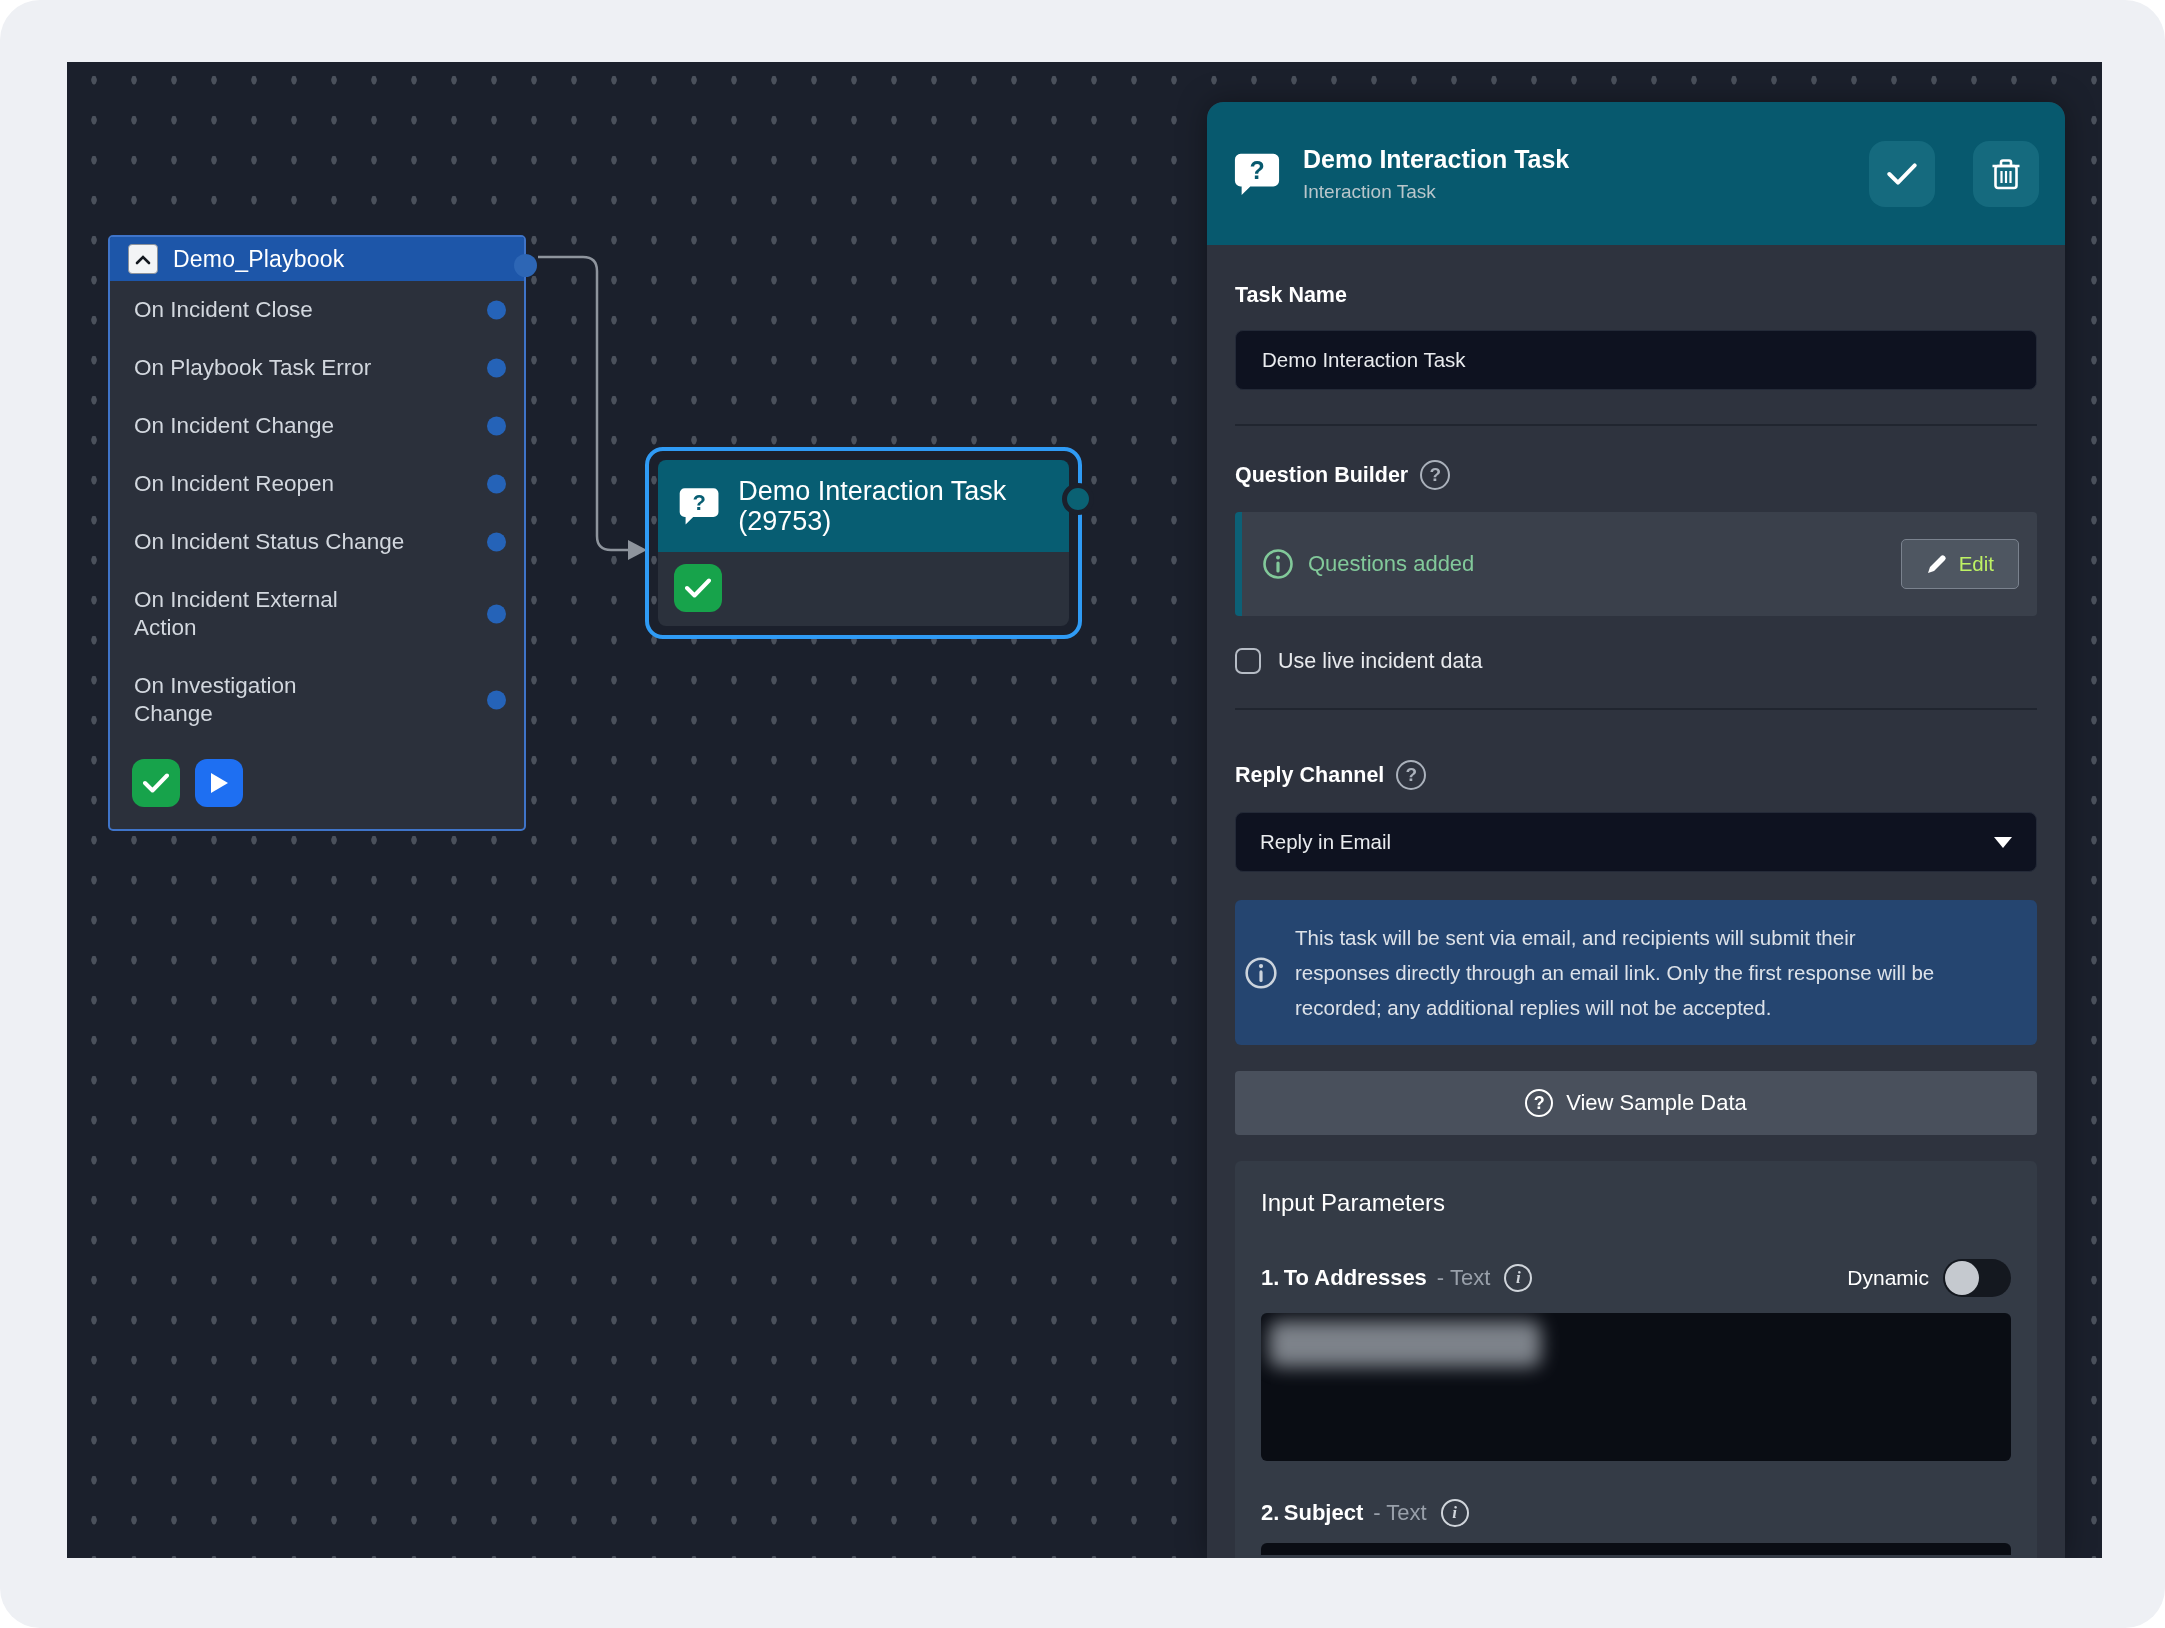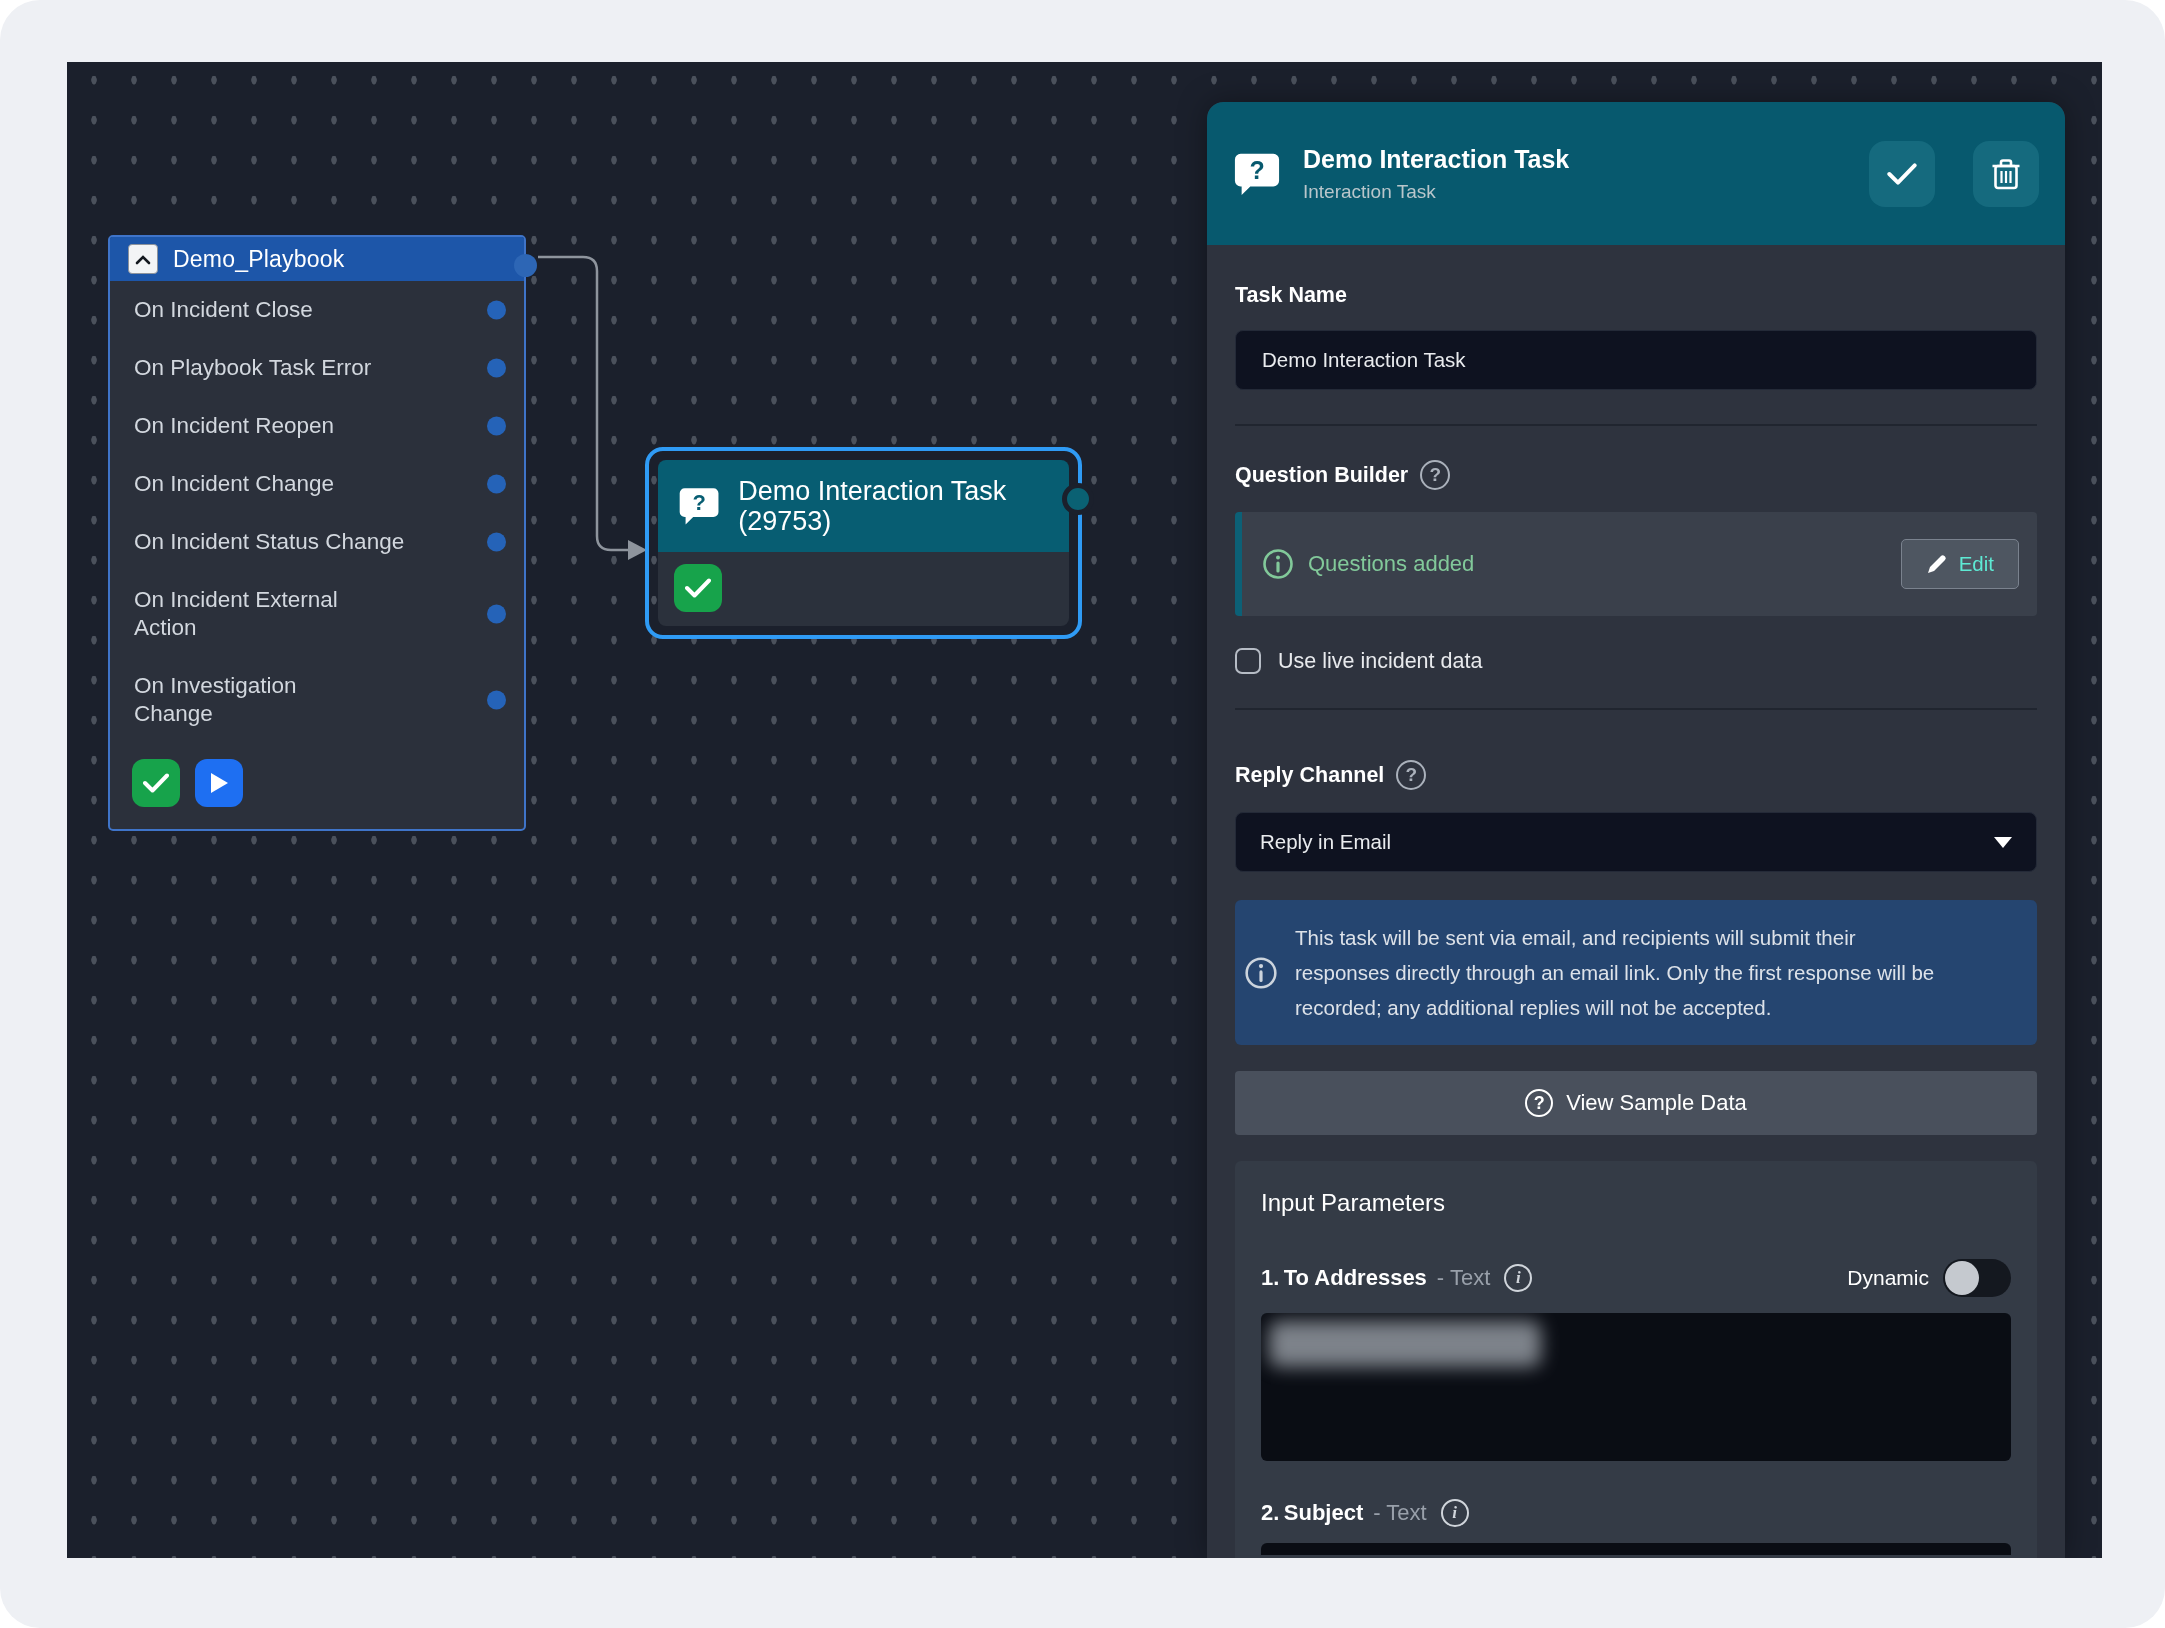--- a/index.html
+++ b/index.html
@@ -50,21 +50,21 @@
   .mt38{margin-top:38px}.mt34{margin-top:34px}.mt50{margin-top:50px}
   .input-box{margin-top:22px;height:60px;background:#0e1220;border:1px solid #242a38;border-radius:8px;
     display:flex;align-items:center;padding:0 24px;box-sizing:border-box;}
   .input-box input{background:transparent;border:none;outline:none;color:#e9ebee;font-size:20.5px;width:100%;
     font-family:"Liberation Sans",sans-serif;}
   .divider{border-bottom:2px solid #20252f;margin-top:34px;}
   .qb-card{margin-top:22px;background:#3a404b;border-left:7px solid #0c6076;border-radius:4px;
     height:104px;display:flex;align-items:center;padding:0 18px 0 20px;box-sizing:border-box;}
   .qb-status{color:#82c99a;font-size:22px;margin-left:14px;flex:1 1 auto;}
   .edit-btn{display:flex;align-items:center;gap:11px;background:#4e5661;border:1px solid #7a828e;border-radius:5px;
-    padding:12px 24px;color:#5eead4;font-size:20.5px;}
+    padding:12px 24px;color:#bef264;font-size:20.5px;}
   .check-row{margin-top:32px;display:flex;align-items:center;gap:17px;}
   .checkbox{width:26px;height:26px;border:2.5px solid #b6bcc5;border-radius:7px;background:transparent;box-sizing:border-box;}
   .check-label{color:#e8eaed;font-size:21.5px;}
   .dropdown{justify-content:space-between;cursor:pointer;}
   .dd-value{color:#e9ebee;font-size:20.5px;}
   .caret{width:0;height:0;border-left:9px solid transparent;border-right:9px solid transparent;border-top:11px solid #ffffff;}
   .info-banner{margin-top:28px;background:#254570;border-radius:6px;display:flex;align-items:center;gap:17px;
     padding:20px 22px 20px 9px;box-sizing:border-box;}
   .info-banner p{margin:0;color:#dde2e9;font-size:20.5px;line-height:35px;width:660px;}
   .sample-btn{margin-top:26px;width:100%;height:64px;background:#49505c;border:none;border-radius:4px;
@@ -109,25 +109,25 @@
       </div>
       <div class="pb-row">
         <span>On Incident Close</span>
         <span class="trigger-dot"></span>
       </div>
       <div class="pb-row">
         <span>On Playbook Task Error</span>
         <span class="trigger-dot"></span>
       </div>
       <div class="pb-row">
+        <span>On Incident Change</span>
+        <span class="trigger-dot"></span>
+      </div>
+      <div class="pb-row">
         <span>On Incident Reopen</span>
-        <span class="trigger-dot"></span>
-      </div>
-      <div class="pb-row">
-        <span>On Incident Change</span>
         <span class="trigger-dot"></span>
       </div>
       <div class="pb-row" style="padding-right:64px">
         <span>On Incident Status Change</span>
         <span class="trigger-dot"></span>
       </div>
       <div class="pb-row" style="padding-right:120px">
         <span>On Incident External Action</span>
         <span class="trigger-dot"></span>
       </div>

